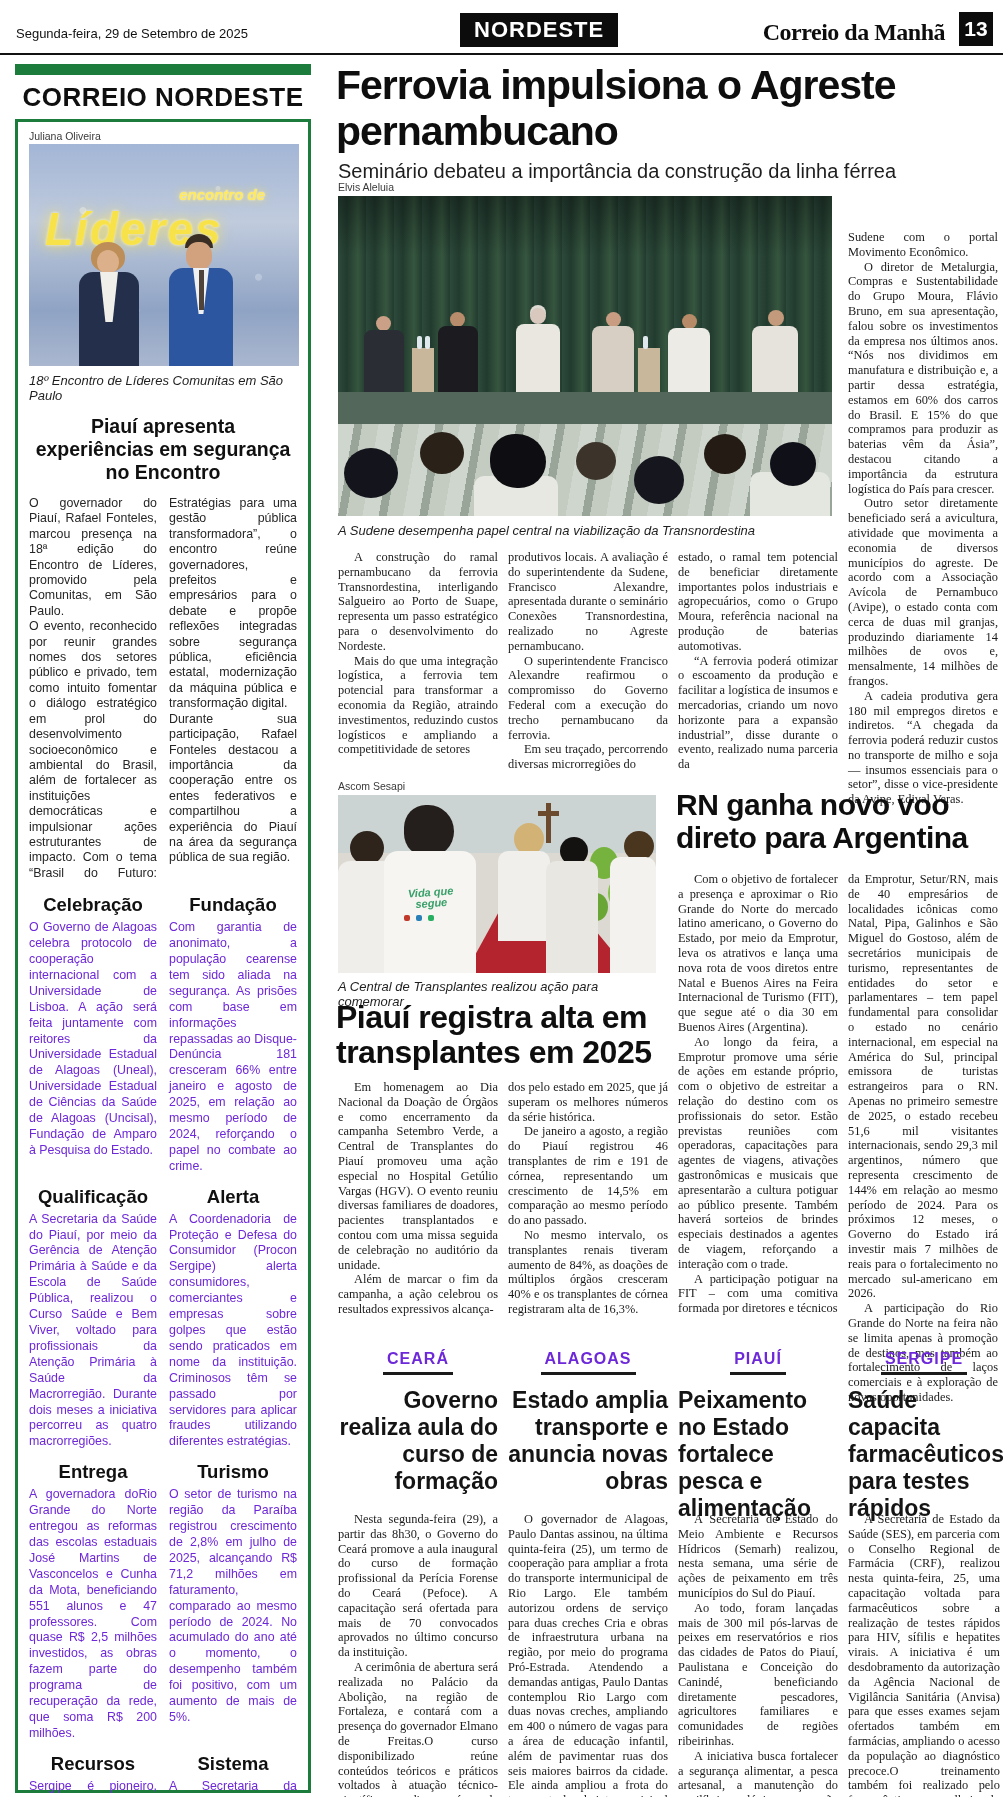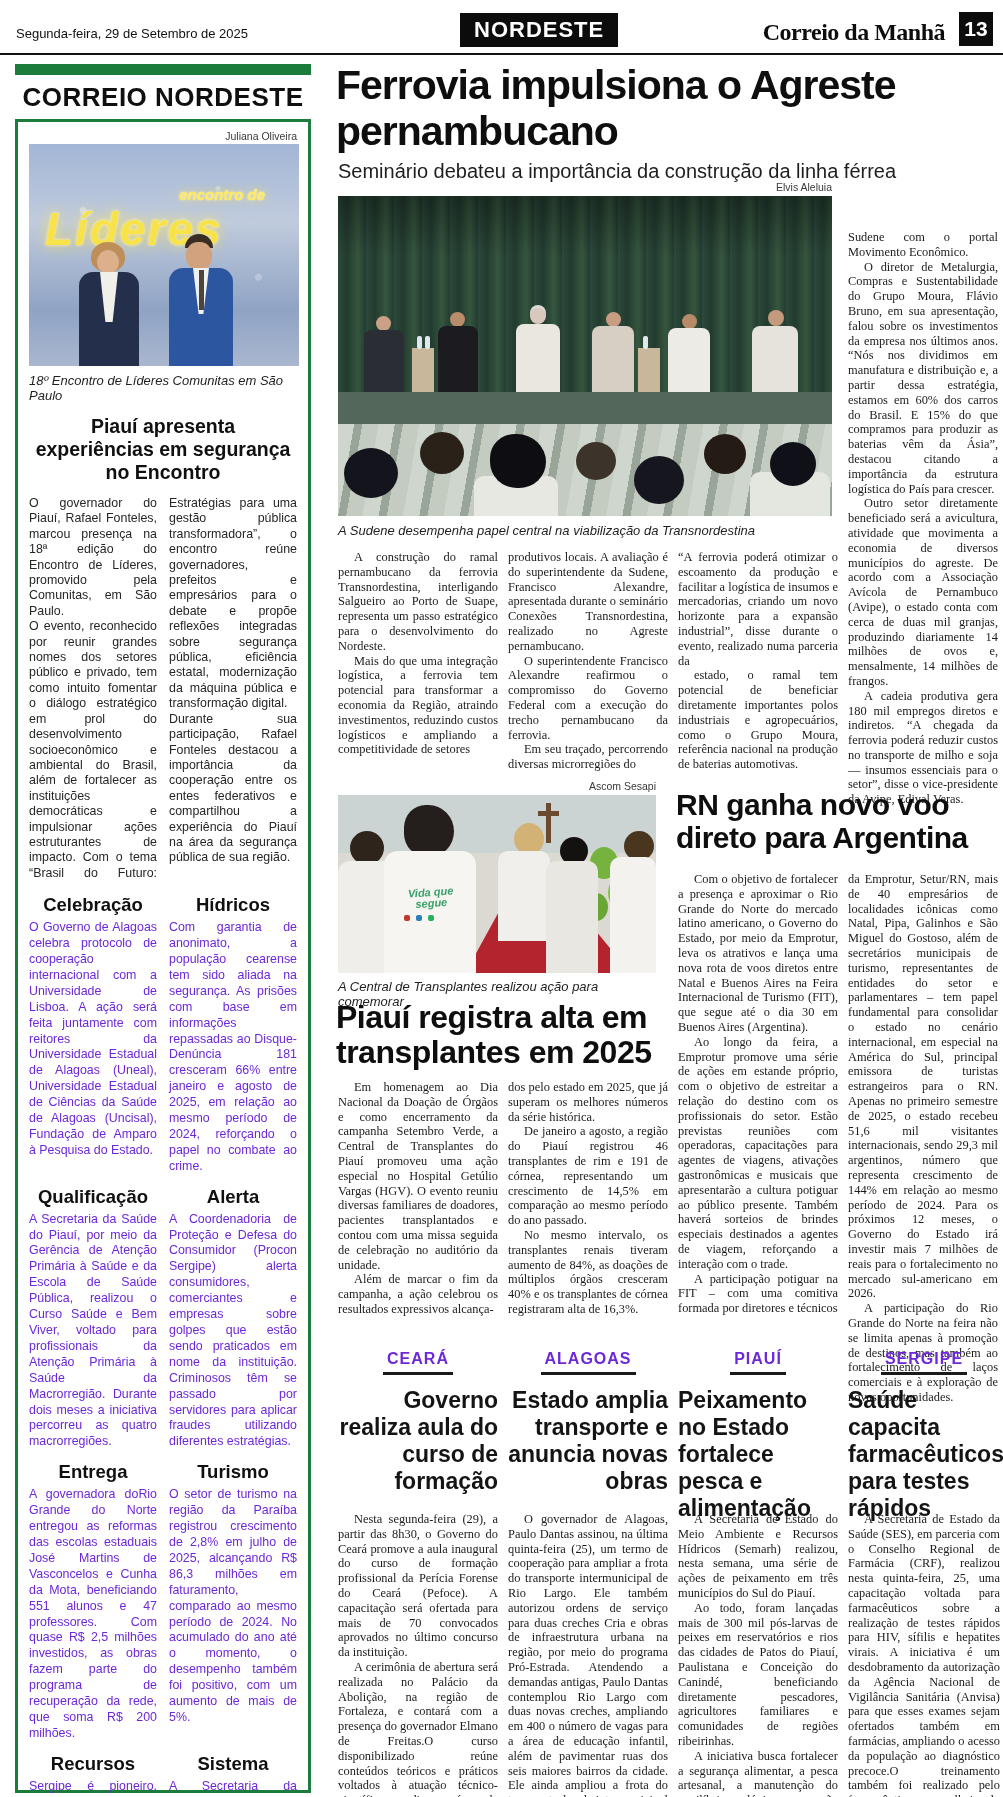--- a/index.html
+++ b/index.html
@@ -19,21 +19,21 @@
   
   .greenbar{height:11px;background:#1c7c3c}
   .cn-title{font-size:26px;letter-spacing:.5px;text-align:center;margin:7px 0 6px;font-weight:bold;color:#0f0f0f}
   .cn-box{border:3px solid #1c7c3c;padding:8px 11px;height:1674px;box-sizing:border-box;background:#fff}
   .cn-headline{font-size:19.5px;line-height:23px;text-align:center;margin:12px 2px 12px;font-weight:bold;color:#101010}
   .cn-intro{column-count:2;column-gap:12px;margin-top:12px}
   .cn-intro p{font-size:12.4px;line-height:15.4px;text-align:justify;color:#262626}
   .cn-grid{display:grid;grid-template-columns:1fr 1fr;column-gap:12px;margin-top:2px}
   .cn-sec h3{font-size:18.5px;text-align:center;margin:11px 0 4px;color:#101010}
   .cn-sec p{font-size:12.4px;line-height:15.9px;text-align:justify;color:#6d28d9}
-  .credit{font-size:10.5px;color:#3a3a3a;text-align:right}
+  .credit{font-size:10.5px;color:#3a3a3a;text-align:left}
   .cap{font-style:italic;font-size:13px;color:#1f1f1f}
   
   .serif p{text-indent:16px;font-family:"Liberation Serif",serif;font-size:12.4px;line-height:14.8px;
            text-align:justify;color:#1b1b1b}
   .serif.cont p:first-child{text-indent:0}
   
   .h-main{font-size:41px;line-height:46px;letter-spacing:-1px;color:#0e0e0e}
   .h-sub{font-size:20px;color:#1e1e1e;font-weight:normal}
   .h-rn{font-size:30px;line-height:33px;letter-spacing:-0.5px;color:#0e0e0e}
   .h-tp{font-size:32px;line-height:35px;letter-spacing:-0.5px;color:#0e0e0e}
@@ -101,38 +101,38 @@
           <p>O evento, reconhecido por reunir grandes nomes dos setores público e privado, tem como intuito fomentar o diálogo estratégico em prol do desenvolvimento socioeconômico e ambiental do Brasil, além de fortalecer as instituições democráticas e impulsionar ações estruturantes de impacto. Com o tema “Brasil do Futuro: Estratégias para uma gestão pública transformadora”, o encontro reúne governadores, prefeitos e empresários para o debate e propõe reflexões integradas sobre segurança pública, eficiência estatal, modernização da máquina pública e transformação digital.</p>
           <p>Durante sua participação, Rafael Fonteles destacou a importância da cooperação entre os entes federativos e compartilhou a experiência do Piauí na área da segurança pública de sua região.</p>
         </div>
 
       <div class="cn-grid">
         <div class="cn-sec">
           <h3>Celebração</h3>
           <p>O Governo de Alagoas celebra protocolo de cooperação internacional com a Universidade de Lisboa. A ação será feita juntamente com reitores da Universidade Estadual de Alagoas (Uneal), Universidade Estadual de Ciências da Saúde de Alagoas (Uncisal), Fundação de Amparo à Pesquisa do Estado.</p>
         </div>
         <div class="cn-sec">
-          <h3>Hídricos</h3>
+          <h3>Fundação</h3>
           <p>Com garantia de anonimato, a população cearense tem sido aliada na segurança. As prisões com base em informações repassadas ao Disque-Denúncia 181 cresceram 66% entre janeiro e agosto de 2025, em relação ao mesmo período de 2024, reforçando o papel no combate ao crime.</p>
         </div>
         <div class="cn-sec">
           <h3>Qualificação</h3>
           <p>A Secretaria da Saúde do Piauí, por meio da Gerência de Atenção Primária à Saúde e da Escola de Saúde Pública, realizou o Curso Saúde e Bem Viver, voltado para profissionais da Atenção Primária à Saúde da Macrorregião. Durante dois meses a iniciativa percorreu as quatro macrorregiões.</p>
         </div>
         <div class="cn-sec">
           <h3>Alerta</h3>
           <p>A Coordenadoria de Proteção e Defesa do Consumidor (Procon Sergipe) alerta consumidores, comerciantes e empresas sobre golpes que estão sendo praticados em nome da instituição. Criminosos têm se passado por servidores para aplicar fraudes utilizando diferentes estratégias.</p>
         </div>
         <div class="cn-sec">
           <h3>Entrega</h3>
           <p>A governadora doRio Grande do Norte entregou as reformas das escolas estaduais José Martins de Vasconcelos e Cunha da Mota, beneficiando 551 alunos e 47 professores. Com quase R$ 2,5 milhões investidos, as obras fazem parte do programa de recuperação da rede, que soma R$ 200 milhões.</p>
         </div>
         <div class="cn-sec">
           <h3>Turismo</h3>
-          <p>O setor de turismo na região da Paraíba registrou crescimento de 2,8% em julho de 2025, alcançando R$ 86,3 milhões em faturamento, comparado ao mesmo período de 2024. No acumulado do ano até o momento, o desempenho também foi positivo, com um aumento de mais de 5%.</p>
+          <p>O setor de turismo na região da Paraíba registrou crescimento de 2,8% em julho de 2025, alcançando R$ 71,2 milhões em faturamento, comparado ao mesmo período de 2024. No acumulado do ano até o momento, o desempenho também foi positivo, com um aumento de mais de 5%.</p>
         </div>
         <div class="cn-sec">
           <h3>Recursos</h3>
           <p>Sergipe é pioneiro, mais uma vez, no desenvolvimento de políticas públicas para benefício dos trabalhadores e se tornou o primeiro estado do Brasil a aprovar projetos para destinação dos recursos do Fundo Estadual de Recomposição de Danos Trabalhistas (FERDT).</p>
         </div>
         <div class="cn-sec">
           <h3>Sistema</h3>
           <p>A Secretaria da Educação do Estado da Bahia (SEC) intensifica sua atuação no Programa Bahia pela Paz, com um conjunto de medidas que fortalecem a prevenção da violência escolar. Entre os destaques estão a contratação de 52 psicólogos e 52 assistentes sociais.</p>
         </div>
 
@@ -185,22 +185,22 @@
   <div class="abs serif" style="left:338px;top:550px;width:160px">
       <p>A construção do ramal pernambucano da ferrovia Transnordestina, interligando Salgueiro ao Porto de Suape, representa um passo estratégico para o desenvolvimento do Nordeste.</p>
       <p>Mais do que uma integração logística, a ferrovia tem potencial para transformar a economia da Região, atraindo investimentos, reduzindo custos logísticos e ampliando a competitividade de setores</p>
     </div>
   <div class="abs serif cont" style="left:508px;top:550px;width:160px">
       <p>produtivos locais. A avaliação é do superintendente da Sudene, Francisco Alexandre, apresentada durante o seminário Conexões Transnordestina, realizado no Agreste pernambucano.</p>
       <p>O superintendente Francisco Alexandre reafirmou o compromisso do Governo Federal com a execução do trecho pernambucano da ferrovia.</p>
       <p>Em seu traçado, percorrendo diversas microrregiões do</p>
     </div>
   <div class="abs serif cont" style="left:678px;top:550px;width:160px">
+      <p>estado, o ramal tem potencial de beneficiar diretamente importantes polos industriais e agropecuários, como o Grupo Moura, referência nacional na produção de baterias automotivas.</p>
       <p>“A ferrovia poderá otimizar o escoamento da produção e facilitar a logística de insumos e mercadorias, criando um novo horizonte para a expansão industrial”, disse durante o evento, realizado numa parceria da</p>
-      <p>estado, o ramal tem potencial de beneficiar diretamente importantes polos industriais e agropecuários, como o Grupo Moura, referência nacional na produção de baterias automotivas.</p>
     </div>
   <div class="abs serif cont" style="left:848px;top:230px;width:150px">
       <p>Sudene com o portal Movimento Econômico.</p>
       <p>O diretor de Metalurgia, Compras e Sustentabilidade do Grupo Moura, Flávio Bruno, em sua apresentação, falou sobre os investimentos da empresa nos últimos anos. “Nós nos dividimos em manufatura e distribuição e, a partir dessa estratégia, estamos em 60% dos carros do Brasil. E 15% do que compramos para produzir as baterias vêm da Ásia”, destacou citando a importância da estrutura logística do País para crescer.</p>
       <p>Outro setor diretamente beneficiado será a avicultura, atividade que movimenta a economia de diversos municípios do agreste. De acordo com a Associação Avícola de Pernambuco (Avipe), o estado conta com cerca de duas mil granjas, produzindo diariamente 14 milhões de ovos e, mensalmente, 14 milhões de frangos.</p>
       <p>A cadeia produtiva gera 180 mil empregos diretos e indiretos. “A chegada da ferrovia poderá reduzir custos no transporte de milho e soja — insumos essenciais para o setor”, disse o vice-presidente da Avipe, Edival Veras.</p>
     </div>
 
   <div class="abs credit" style="left:338px;top:780px;width:318px">Ascom Sesapi</div>
   <div class="photo" style="left:338px;top:795px;width:318px;height:178px">

